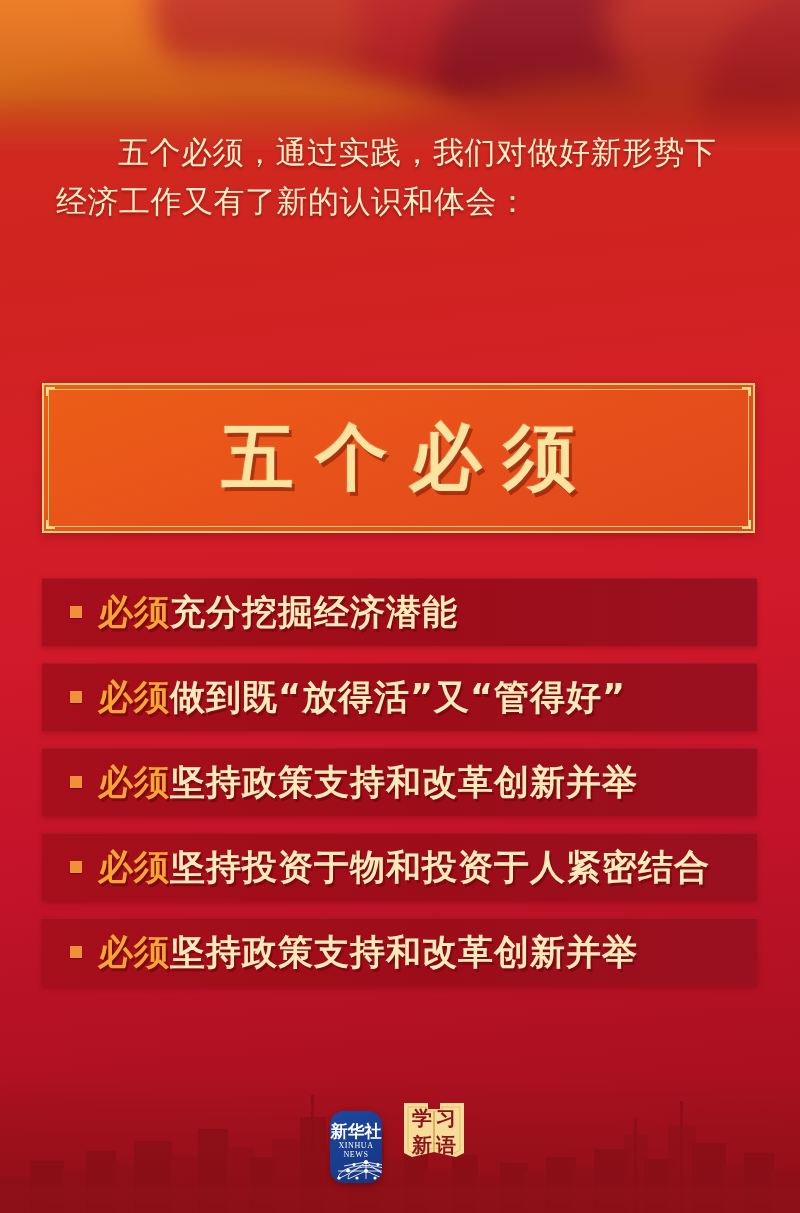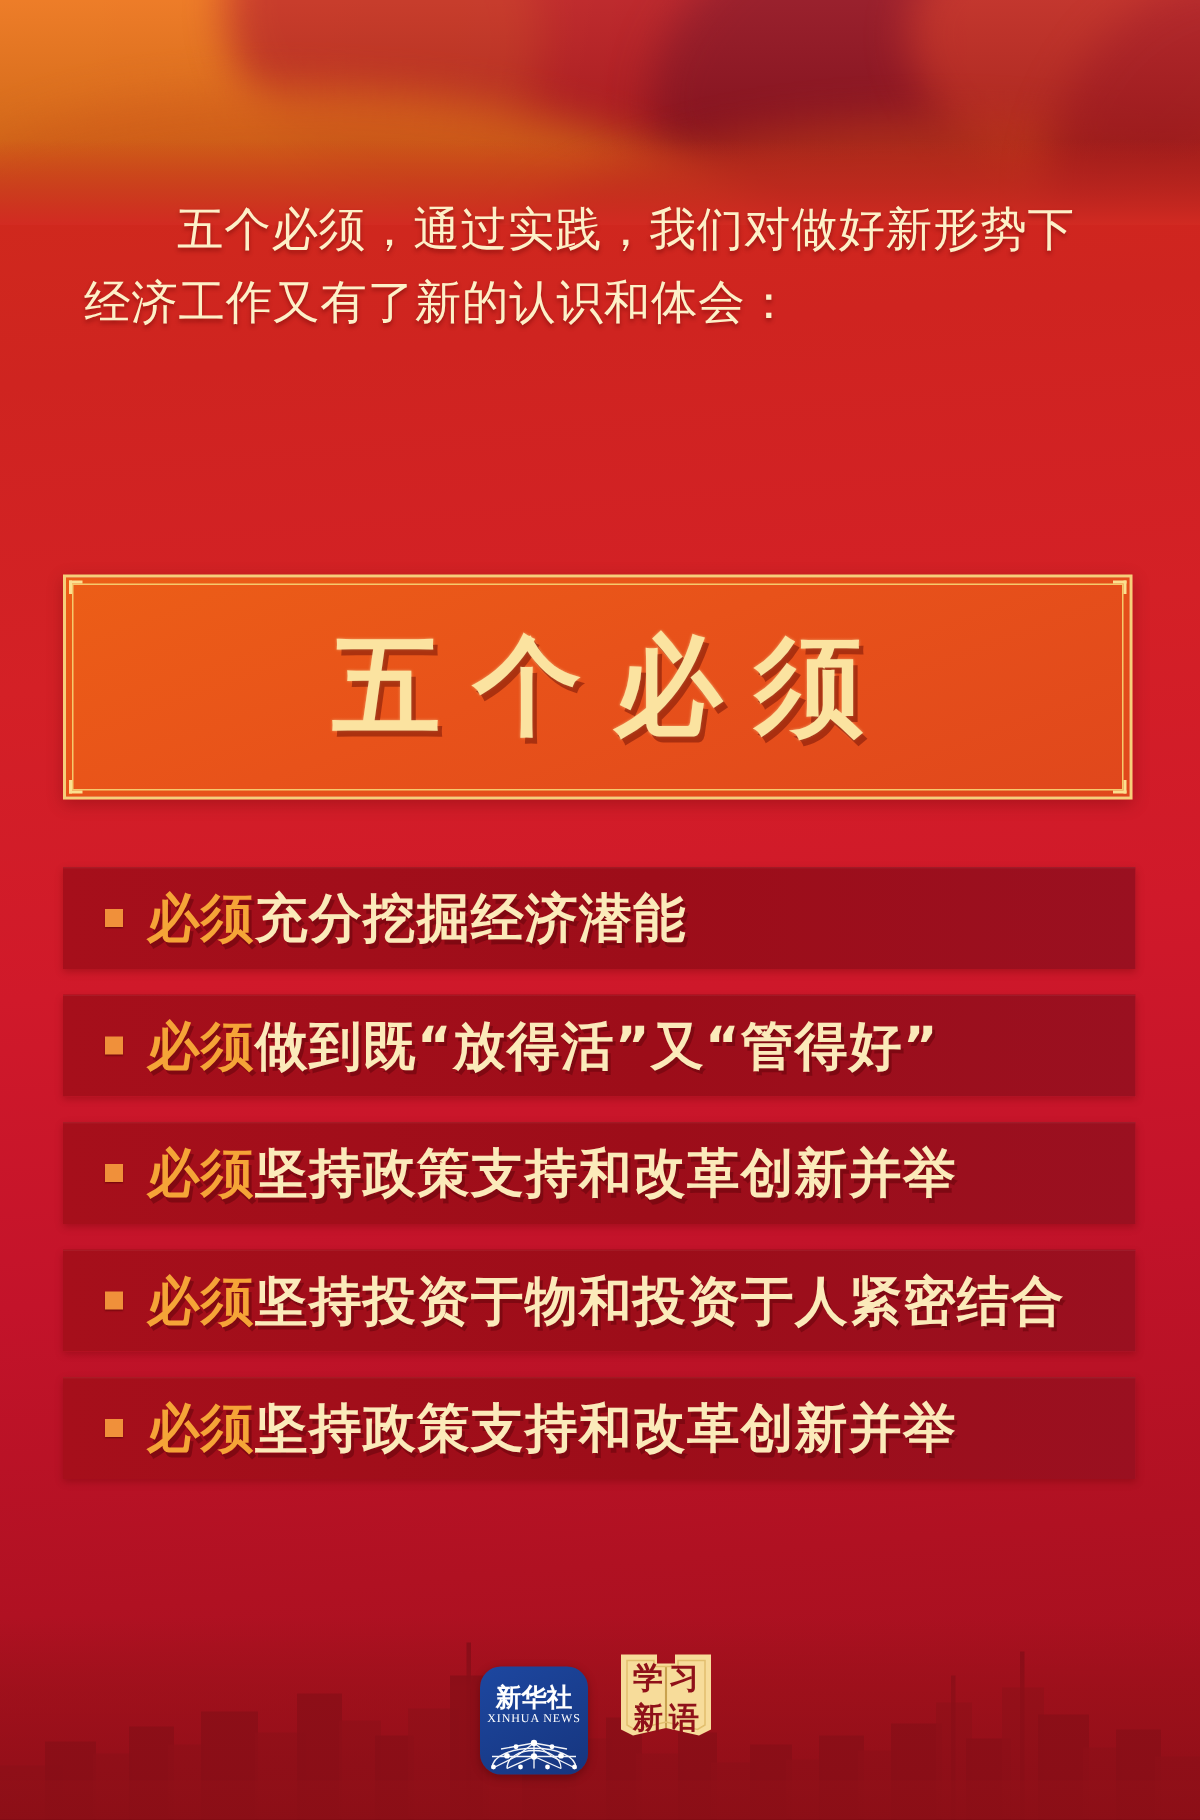--- a/index.html
+++ b/index.html
@@ -131,21 +131,21 @@
     background:linear-gradient(to bottom,rgba(170,22,28,.35),rgba(150,18,24,.65));
   }
 
   
   .logos{
     position:absolute;left:0;bottom:30px;width:800px;
     display:flex;justify-content:center;align-items:center;gap:16px;
     z-index:5;
   }
   .xinhua{
-    width:72px;height:72px;border-radius:14px;
+    width:52px;height:72px;border-radius:14px;
     background:linear-gradient(150deg,#1d47a0,#16357e);
     position:relative;overflow:hidden;
     box-shadow:0 2px 6px rgba(60,0,0,.4);
     margin-top:32px;
   }
   .xinhua .cn{
     position:absolute;left:0;right:0;top:9px;text-align:center;
     font-family:"DejaVu Sans", sans-serif;font-weight:bold;
     font-size:17px;color:#ffffff;letter-spacing:0px;
   }

